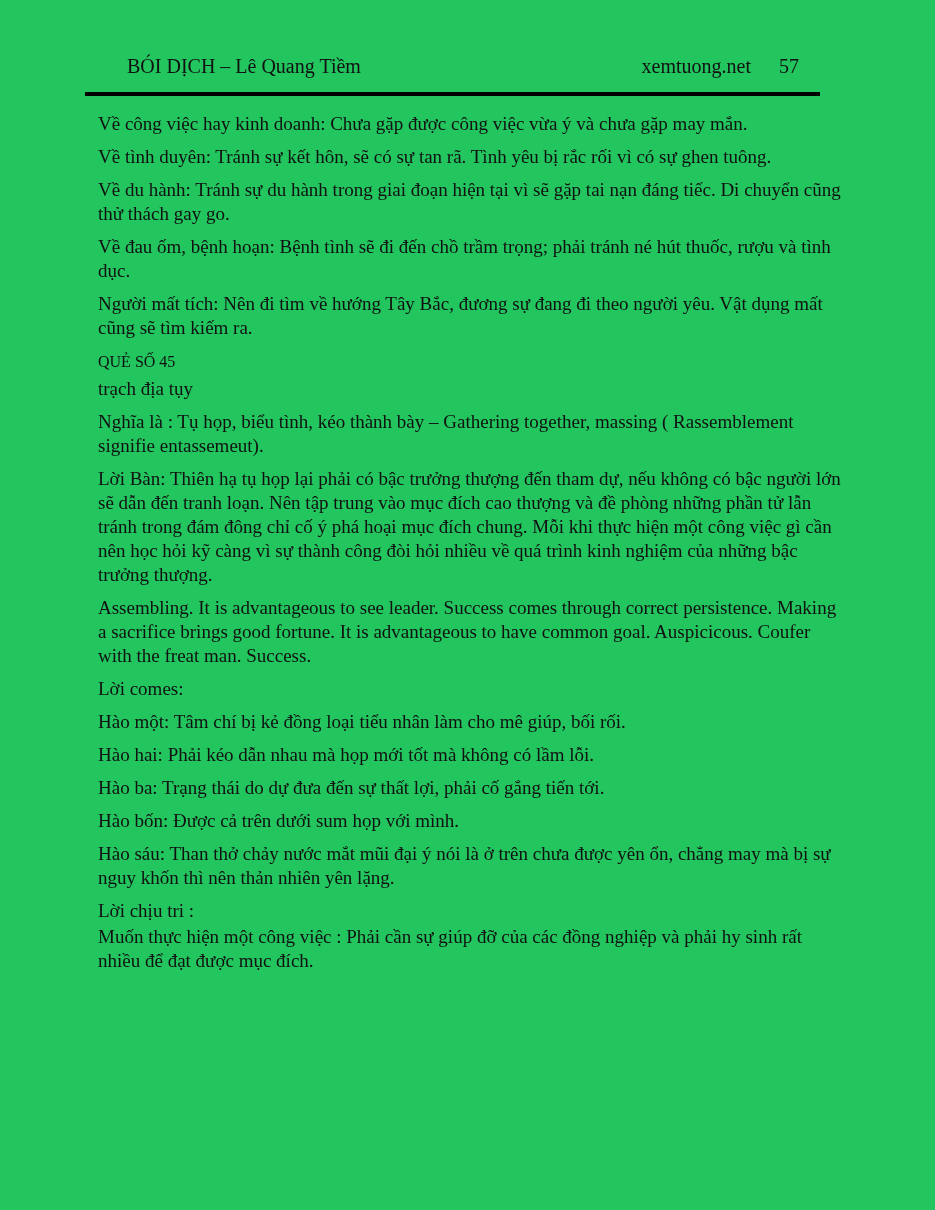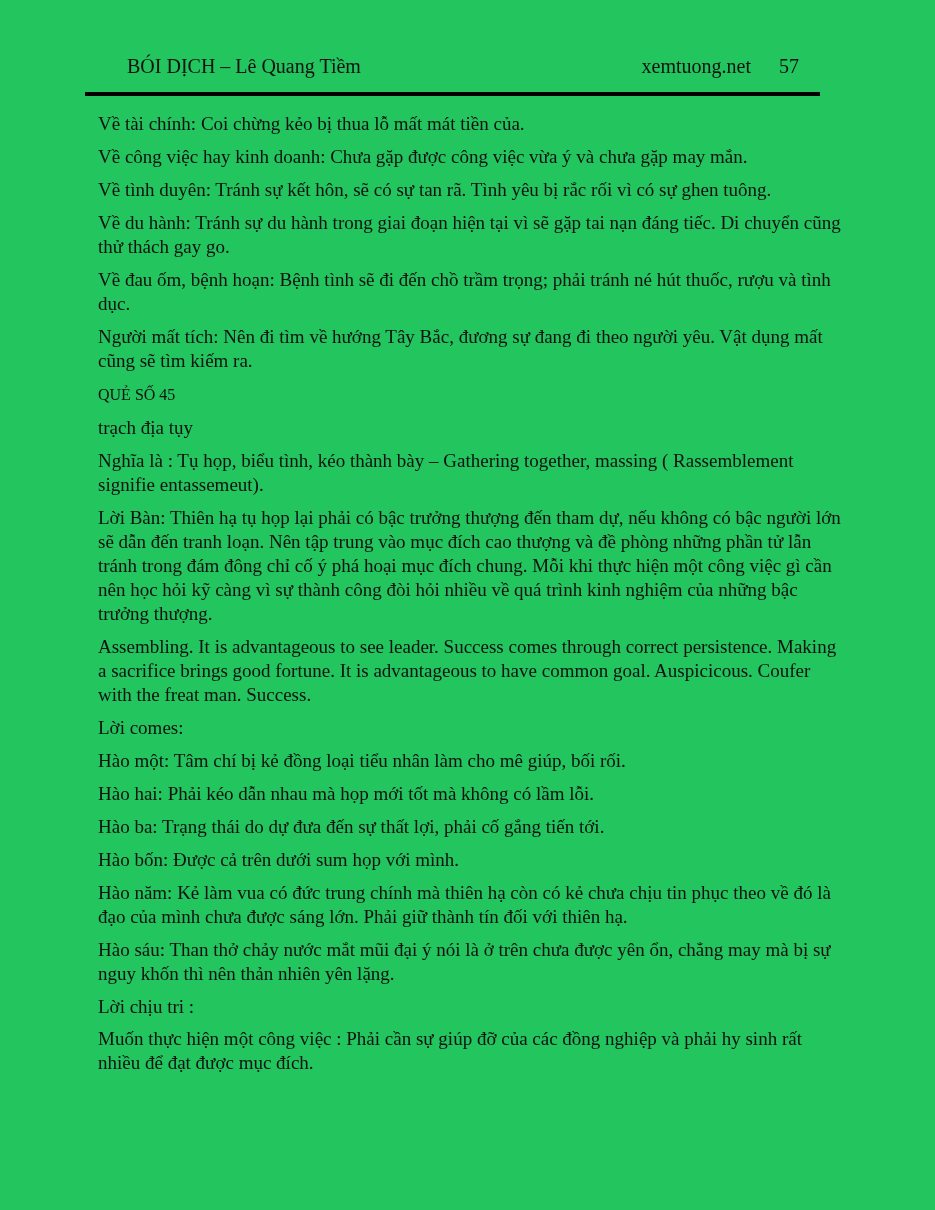--- a/index.html
+++ b/index.html
@@ -52,21 +52,21 @@
   }
   .content p {
     margin: 9px 0;
   }
   .content p.heading {
     font-size: 16px;
     line-height: 26px;
     margin-bottom: 0;
   }
   .content p.no-top {
-    margin-top: 8px;
+    margin-top: 2px;
   }
   .content p.no-bottom {
     margin-bottom: 0;
   }
 </style>
 </head>
 <body>
 
 <div class="page">
 
@@ -74,35 +74,33 @@
     <span>BÓI DỊCH – Lê Quang Tiềm</span>
     <span class="right-group">
       <span>xemtuong.net</span>
       <span>57</span>
     </span>
   </div>
 
   <div class="header-rule"></div>
 
   <div class="content">
-    <p>Về tài chính: Coi chừng kẻo bị thua lỗ mất mát tiền của.</p>
     <p>Về công việc hay kinh doanh: Chưa gặp được công việc vừa ý và chưa gặp may mắn.</p>
     <p>Về tình duyên: Tránh sự kết hôn, sẽ có sự tan rã. Tình yêu bị rắc rối vì có sự ghen tuông.</p>
     <p>Về du hành: Tránh sự du hành trong giai đoạn hiện tại vì sẽ gặp tai nạn đáng tiếc. Di chuyển cũng thử  thách gay go.</p>
     <p>Về đau ốm, bệnh hoạn: Bệnh tình sẽ đi đến chồ trầm trọng; phải tránh né hút thuốc, rượu và tình dục.</p>
     <p>Người mất tích:  Nên đi tìm về hướng Tây Bắc, đương sự đang đi theo người yêu. Vật dụng mất cũng sẽ tìm kiếm ra.</p>
     <p class="heading">QUẺ SỐ 45</p>
     <p class="no-top">trạch địa tụy</p>
     <p>Nghĩa là : Tụ họp, biểu tình, kéo thành bày – Gathering together, massing ( Rassemblement signifie entassemeut).</p>
     <p>Lời Bàn: Thiên hạ tụ họp lại phải có bậc trưởng thượng đến tham dự, nếu không có bậc người lớn sẽ dẫn đến tranh loạn. Nên tập trung vào mục đích cao thượng và đề phòng những phần tử lẫn tránh trong đám đông chỉ cố ý phá hoại mục đích chung. Mỗi khi thực hiện một công việc gì cần nên học hỏi kỹ càng vì sự thành công đòi hỏi nhiều về quá trình kinh nghiệm của những bậc trưởng thượng.</p>
     <p>Assembling. It is advantageous to see leader. Success comes through correct persistence. Making a sacrifice brings good fortune. It is advantageous to have common goal. Auspicicous. Coufer with the freat man. Success.</p>
     <p>Lời comes:</p>
     <p>Hào một: Tâm chí bị kẻ đồng loại tiểu nhân làm cho mê giúp, bối rối.</p>
     <p>Hào hai: Phải kéo dẫn nhau mà họp mới tốt mà không có lầm lỗi.</p>
     <p>Hào ba: Trạng thái do dự đưa đến sự thất lợi, phải cố gắng tiến tới.</p>
     <p>Hào bốn: Được cả trên dưới sum họp với mình.</p>
-    <p>Hào năm: Kẻ làm vua có đức trung chính mà thiên hạ còn có kẻ chưa chịu tin phục theo về đó là đạo của mình chưa được sáng lớn. Phải giữ  thành tín đối với thiên hạ.</p>
     <p>Hào sáu:  Than thở chảy nước mắt mũi đại ý nói là ở trên chưa được yên ổn, chẳng may mà bị sự nguy khốn thì nên thản nhiên yên lặng.</p>
     <p class="no-bottom">Lời chịu tri :</p>
     <p class="no-top">Muốn thực hiện một công việc : Phải cần sự giúp đỡ của các đồng nghiệp và phải hy sinh rất nhiều để đạt được mục đích.</p>
   </div>
 
 </div>
 
 </body></html>

